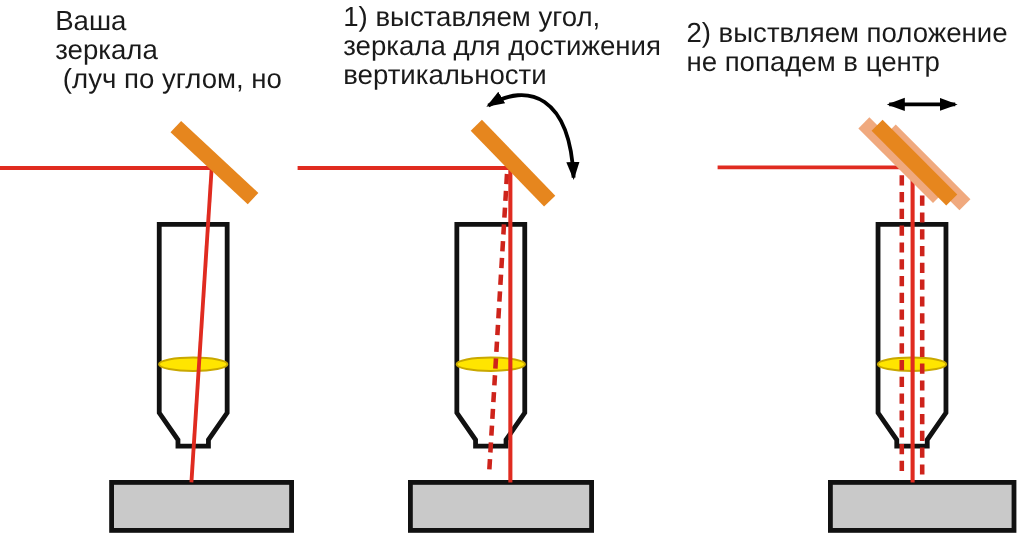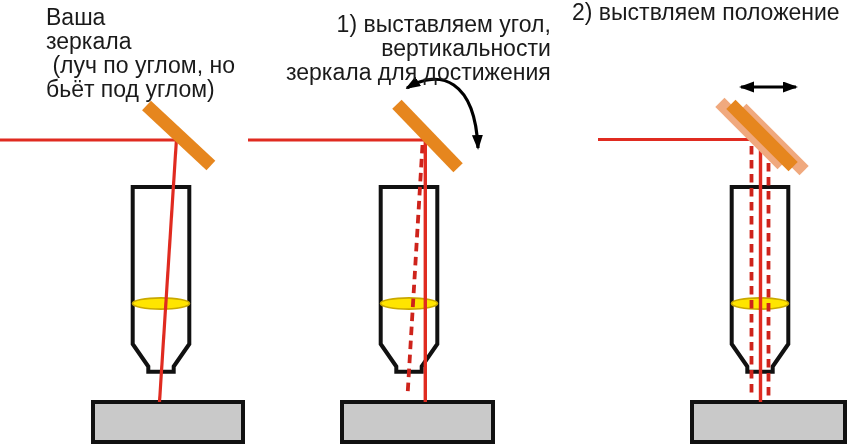--- a/index.html
+++ b/index.html
@@ -13,22 +13,22 @@
     --outline-black:#111111;
     --text-black:#1A1A1A;
   }
   *{margin:0;padding:0;box-sizing:border-box;}
   html,body{width:850px;height:445px;background:#ffffff;overflow:hidden;}
   #stage{position:relative;width:850px;height:445px;background:#ffffff;font-family:"Liberation Sans",sans-serif;}
   svg{position:absolute;left:0;top:0;}
   .caption{position:absolute;color:var(--text-black);font-size:23px;line-height:24px;font-weight:400;}
   .caption div{white-space:pre;}
   #caption-1{left:46px;top:5px;}
-  #caption-2{left:286px;top:12px;text-align:right;}
-  #caption-3{left:572px;top:0;}
+  #caption-2{left:286px;top:2px;}
+  #caption-3{left:572px;top:15px;}
   .beam{stroke:var(--beam-red);stroke-width:3.2;fill:none;}
   .beam-thick{stroke:var(--beam-red);stroke-width:3.4;fill:none;}
   .beam-dashed{stroke:var(--beam-red-dark);stroke-width:3.8;fill:none;stroke-dasharray:8.5 5.5;}
   .objective{fill:#ffffff;stroke:var(--outline-black);stroke-width:4;stroke-linejoin:miter;}
   .lens{fill:var(--lens-yellow);stroke:var(--lens-outline);stroke-width:1.6;}
   .base{fill:var(--base-gray);stroke:var(--outline-black);stroke-width:4;}
   .mirror{fill:var(--mirror-orange);}
   .mirror-ghost{fill:var(--mirror-ghost);}
   .arrow{stroke:#000000;stroke-width:3.2;fill:none;}
 </style>
@@ -76,26 +76,26 @@
       <rect class="mirror-ghost" x="729" y="133" width="88" height="13" transform="rotate(45 773 139.5)"></rect>
       <rect class="mirror" x="718" y="129" width="88" height="13" transform="rotate(45 762 135.5)"></rect>
       <path class="arrow" d="M 741 87 L 796 87" marker-start="url(#ah)" marker-end="url(#ah)"></path>
     </g>
   </svg>
 
   <div class="caption" id="caption-1">
     <div>Ваша</div>
     <div>зеркала</div>
     <div> (луч по углом, но</div>
-    <div>бьёт под углом)</div>
   </div>
 
   <div class="caption" id="caption-2">
     <div>1) выставляем угол,</div>
+    <div>зеркала для достижения</div>
     <div>вертикальности</div>
-    <div>зеркала для достижения</div>
   </div>
 
   <div class="caption" id="caption-3">
     <div>2) выствляем положение</div>
+    <div>не попадем в центр</div>
   </div>
 
 </div>
 
 </body></html>

